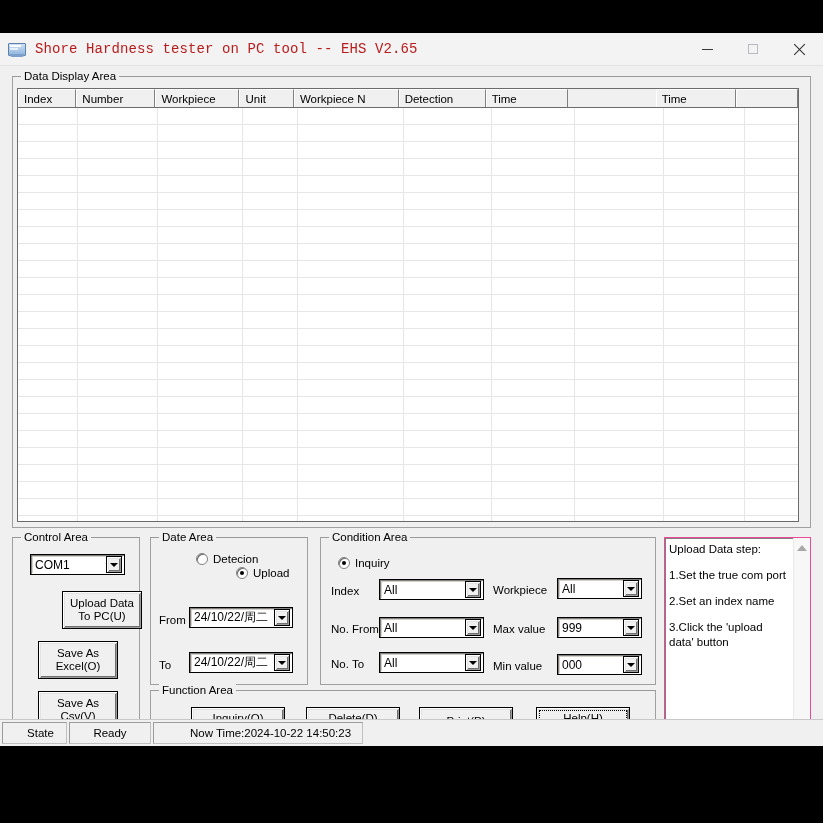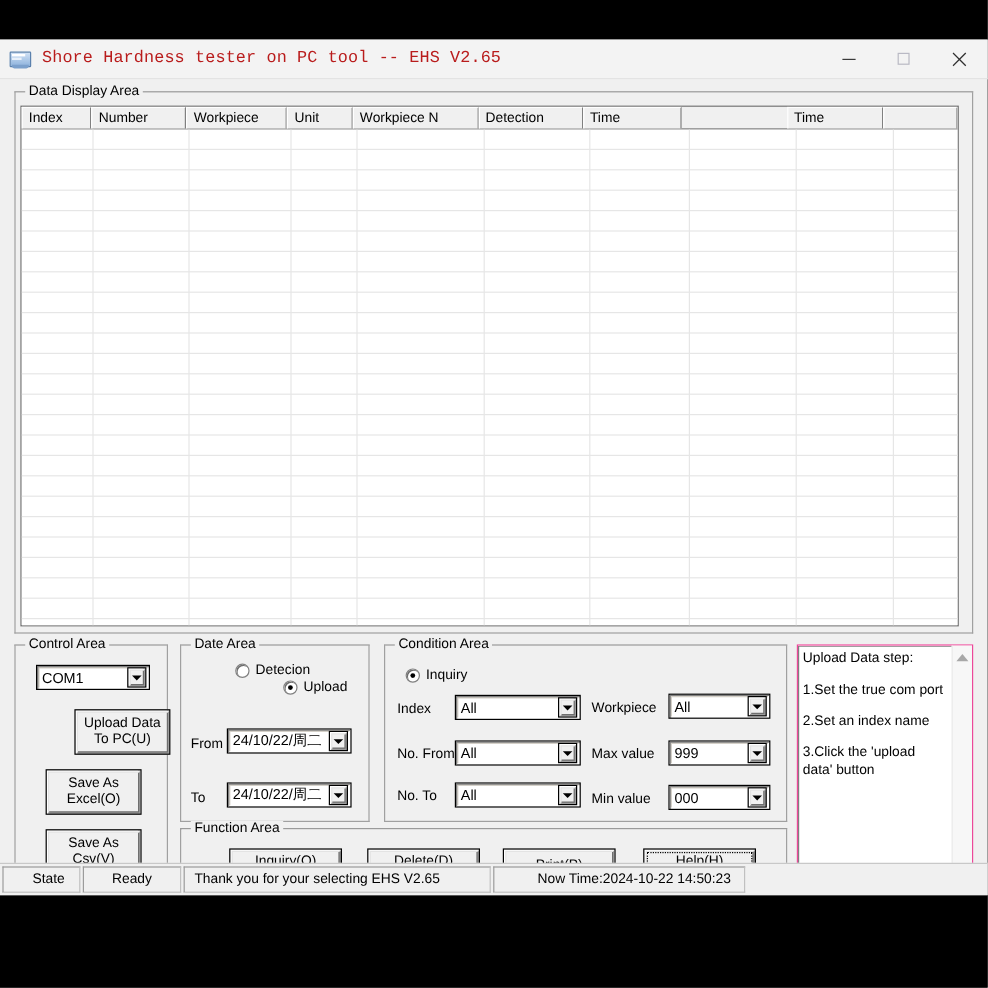--- a/index.html
+++ b/index.html
@@ -566,17 +566,16 @@
         </div>
       <div class="sb-arrow down">
           <i></i>
         </div>
     </div>
   </div>
 
   <div id="statusbar">
     <div class="sb-panel" id="sb-state">State</div>
     <div class="sb-panel" id="sb-ready">Ready</div>
-    <div class="sb-panel" id="sb-message">Thank you for your selecting EHS V2.65</div>
     <div class="sb-panel" id="sb-time">Now Time:2024-10-22  14:50:23</div>
   </div>
 
 </div>
 
 </body></html>

